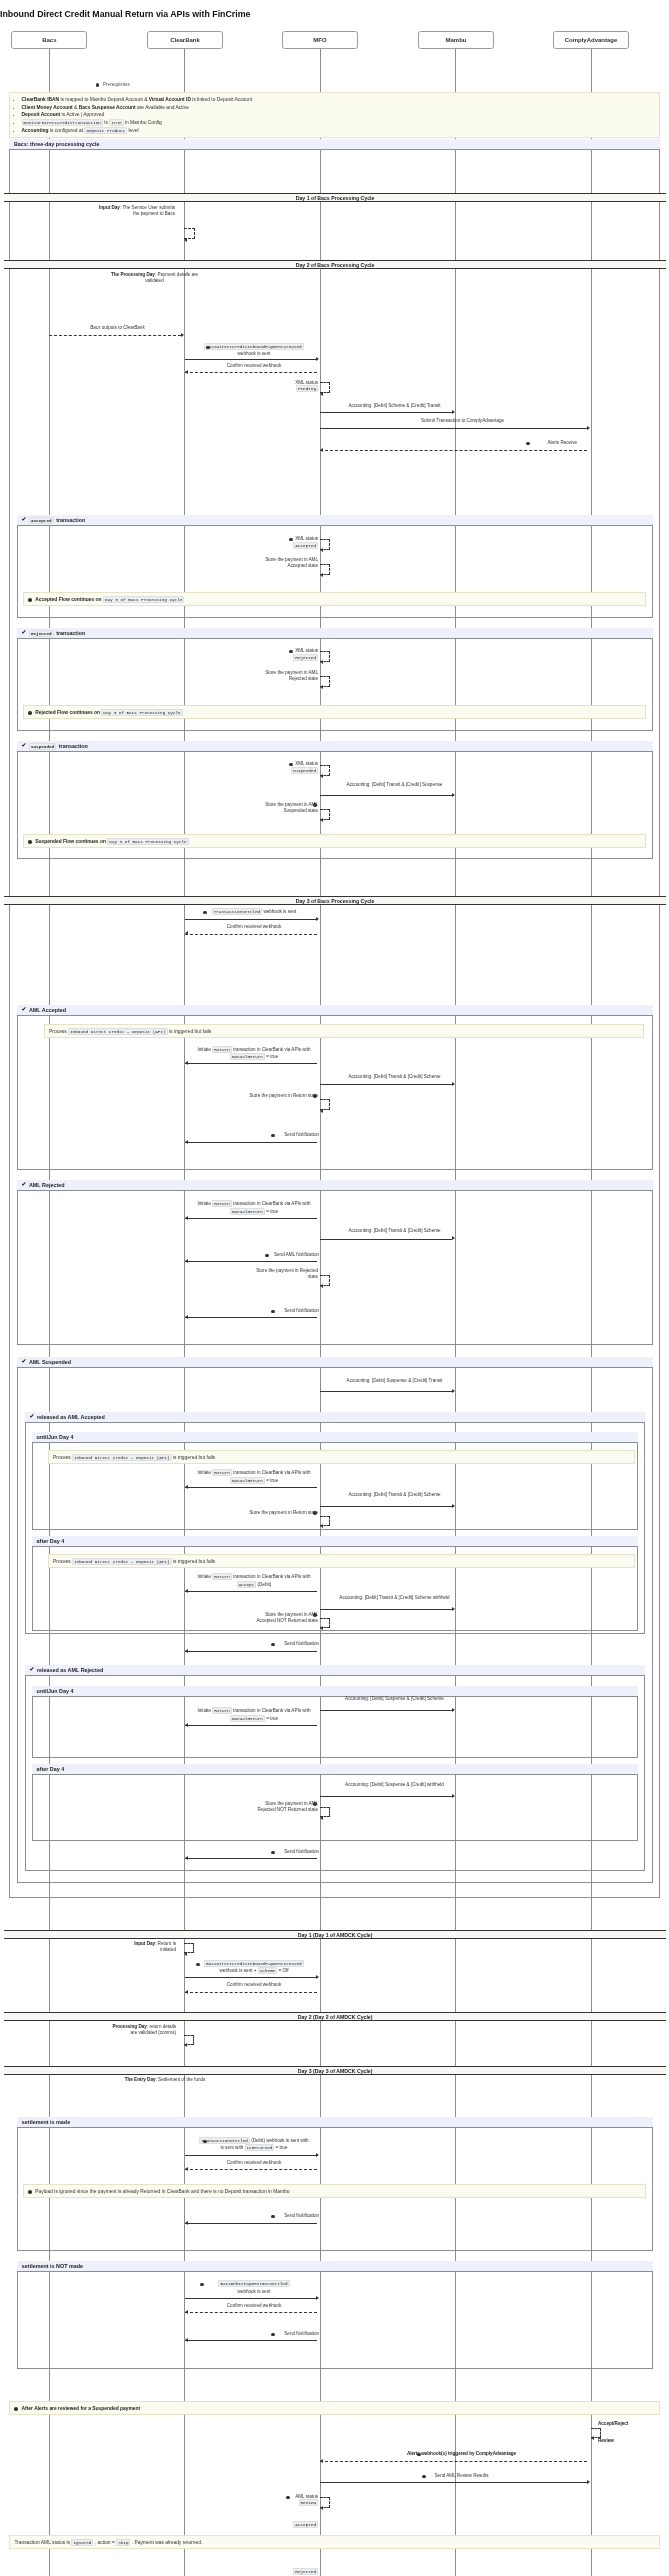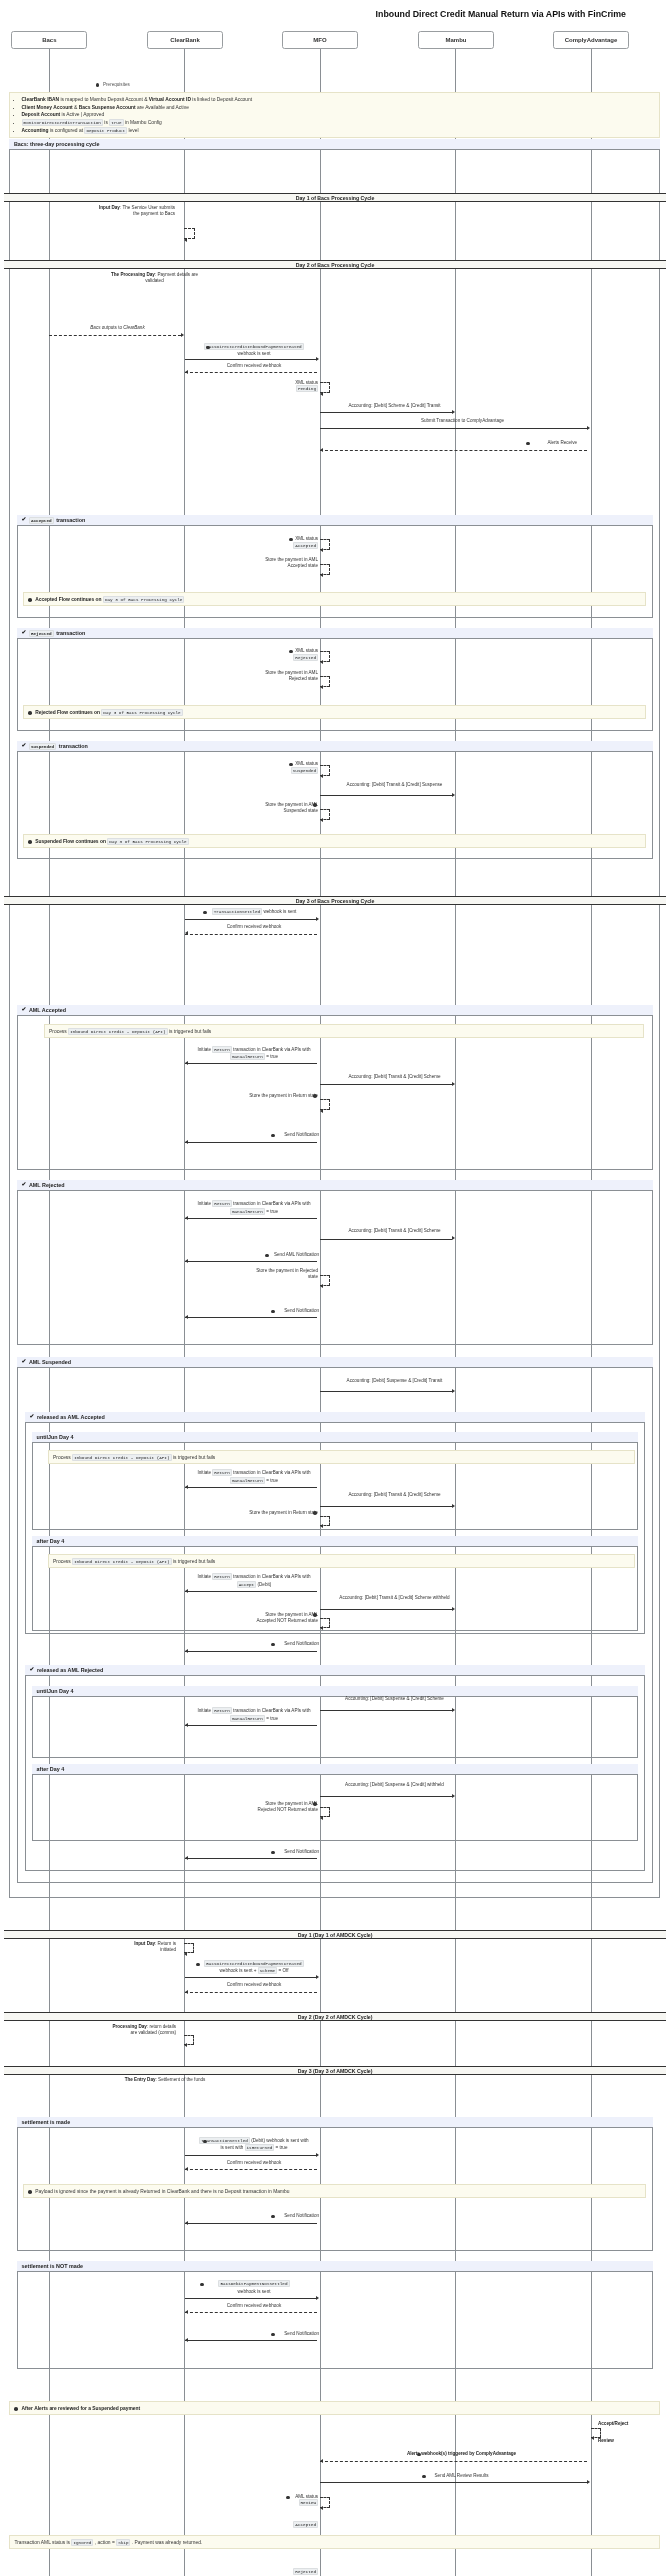--- a/index.html
+++ b/index.html
@@ -14,21 +14,21 @@
   .diagram {
     position:relative;
     width:670px;
     height:2882px;
     overflow:hidden;
   }
   
   .title {
     position:absolute;
     top:9.3px; left:0; width:626px;
-    text-align:right;
+    text-align:left;
     font-size:8.8px;
     font-weight:bold;
     color:#111;
   }
   
   .actor {
     position:absolute;
     width:76px; height:17.5px;
     border:0.6px solid #999da0;
     border-radius:2.6px;

